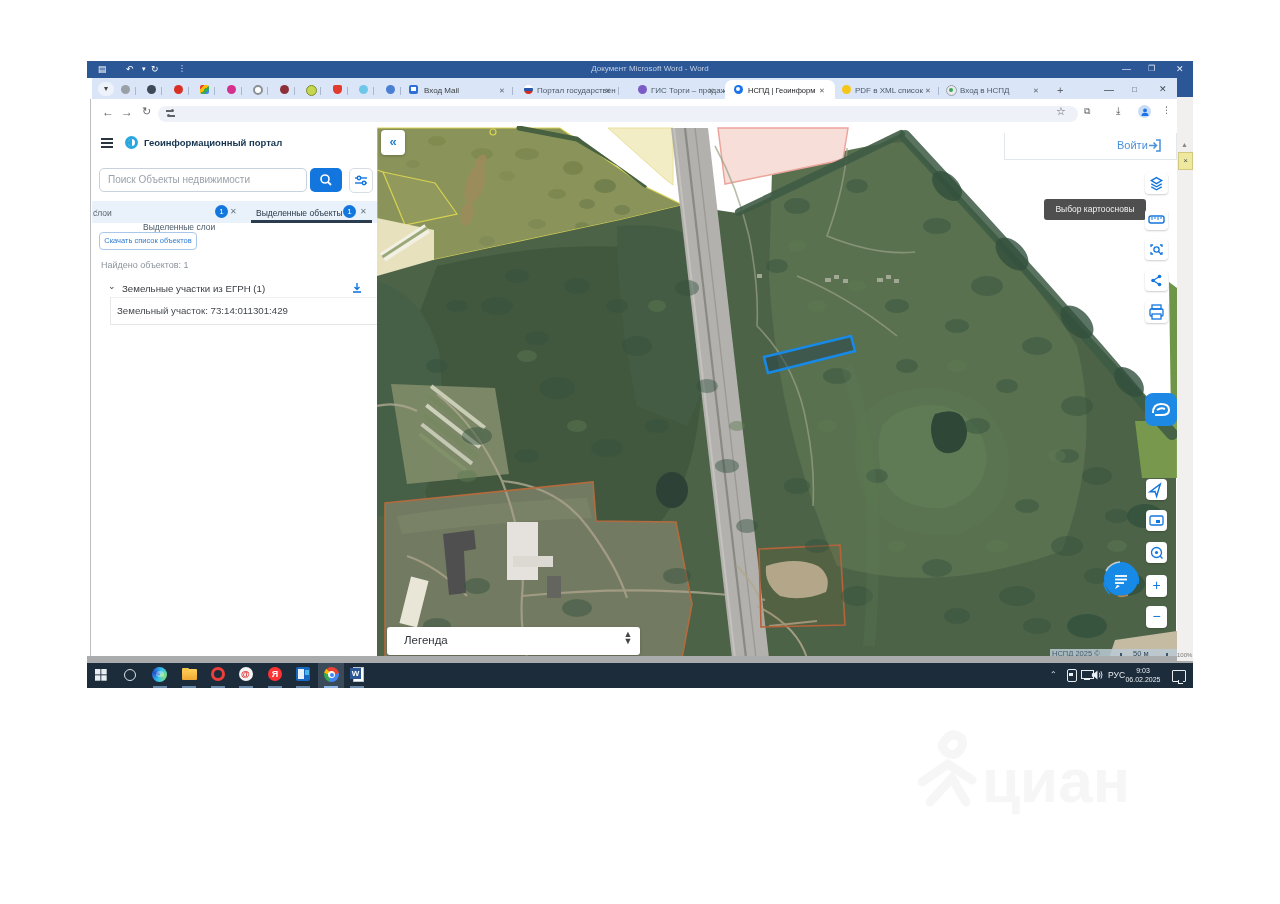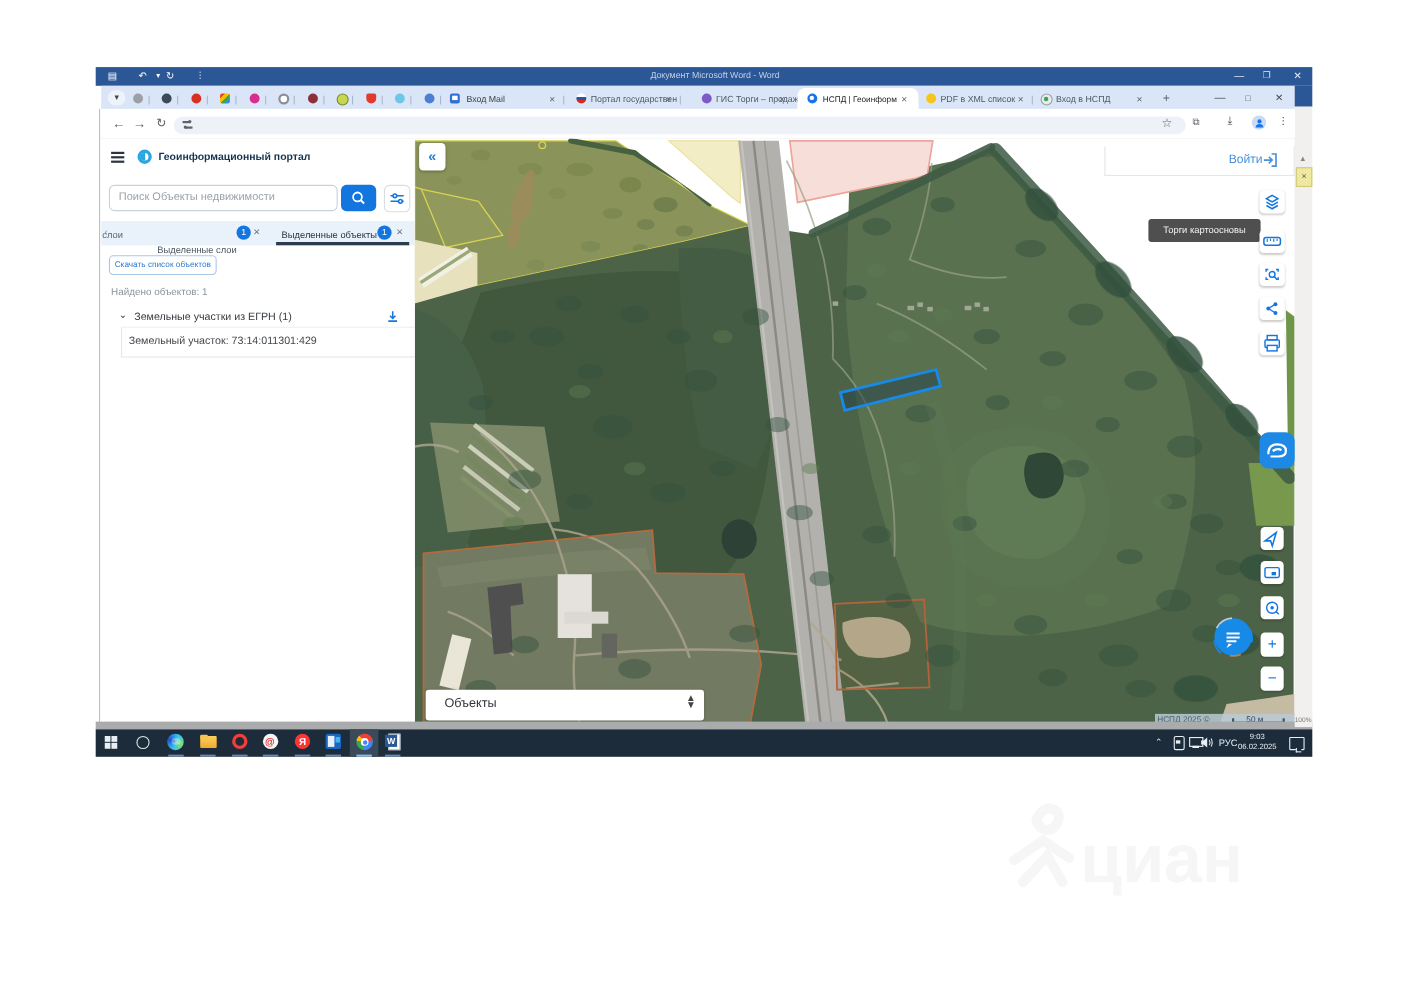--- a/index.html
+++ b/index.html
@@ -379,21 +379,21 @@
   <div id="mapui" class="abs" style="left:0;top:0;width:1280px;height:904px;pointer-events:none">
       <div style="position:absolute;left:381px;top:130px;width:24px;height:25px;background:#fff;border-radius:4px;box-shadow:0 1px 3px rgba(0,0,0,.25);color:#1f7fd0;font-size:13px;font-weight:bold;text-align:center;line-height:24px">«</div>
 <div style="position:absolute;left:1004px;top:133px;width:171px;height:26px;background:#fff;border:1px solid #e2e7ec;border-top:none"></div>
 <div style="position:absolute;left:1117px;top:139px;font-size:11px;color:#4a90d9">Войти</div>
 <svg style="position:absolute;left:1148px;top:139px" width="14" height="13" viewBox="0 0 14 13">
         <g fill="none" stroke="#4a90d9" stroke-width="1.5">
           <path d="M8 1h4v11H8"></path>
           <path d="M1 6.5h7M5.5 3.5L8.5 6.5 5.5 9.5"></path>
         </g>
       </svg>
-<div style="position:absolute;left:1044px;top:199px;width:102px;height:21px;background:#4f4f4f;border-radius:3px;color:#f2f2f2;font-size:8.5px;text-align:center;line-height:21px;white-space:nowrap">Торги картоосновы</div>
+<div style="position:absolute;left:1044px;top:199px;width:102px;height:21px;background:#4f4f4f;border-radius:3px;color:#f2f2f2;font-size:8.5px;text-align:center;line-height:21px;white-space:nowrap">Выбор картоосновы</div>
 <div style="position:absolute;left:1145px;top:173px;width:23px;height:21px;background:#fff;border-radius:4px;box-shadow:0 1px 2px rgba(0,0,0,.2)">
  <svg width="23" height="21" viewBox="0 0 23 21">
           <g fill="none" stroke="#1376df" stroke-width="1.4">
             <path d="M11.5 4.6l5.2 3-5.2 3-5.2-3z"></path>
             <path d="M6.3 10.8l5.2 3 5.2-3"></path>
             <path d="M6.3 13.8l5.2 3 5.2-3"></path>
           </g>
         </svg>
 </div>
 <div style="position:absolute;left:1145px;top:209px;width:23px;height:21px;background:#fff;border-radius:4px;box-shadow:0 1px 2px rgba(0,0,0,.2)">
@@ -478,21 +478,21 @@
 </div>
 <svg style="position:absolute;left:1098px;top:556px" width="46" height="46" viewBox="0 0 46 46">
         <g fill="none" stroke-width="1.6">
           <path d="M8 15 A17 17 0 0 1 22 6" stroke="#c8cdd2"></path>
           <path d="M38 16 A17 17 0 0 1 40 28" stroke="#1789e6"></path>
           <path d="M12 38 A17 17 0 0 1 6 26" stroke="#1789e6"></path>
           <path d="M30 39 A17 17 0 0 1 20 40" stroke="#b9854a"></path>
         </g>
       </svg>
 <div style="position:absolute;left:387px;top:627px;width:253px;height:28px;background:#fff;border-radius:3px;box-shadow:0 1px 3px rgba(0,0,0,.2)"></div>
-<div style="position:absolute;left:404px;top:634px;font-size:11.5px;color:#30343a">Объекты</div>
+<div style="position:absolute;left:404px;top:634px;font-size:11.5px;color:#30343a">Легенда</div>
 <div style="position:absolute;left:622px;top:631px;font-size:9px;color:#444;line-height:7px;text-align:center;width:12px">▲<br>▼</div>
 <div style="position:absolute;left:1050px;top:649px;width:127px;height:10px;background:rgba(186,202,213,.85)"></div>
 <div style="position:absolute;left:1052px;top:649px;font-size:7.5px;color:#47606e;white-space:nowrap">НСПД 2025 ©</div>
 <div style="position:absolute;left:1120px;top:656px;width:48px;height:2px;background:#3c566b"></div>
 <div style="position:absolute;left:1120px;top:653px;width:2px;height:5px;background:#3c566b"></div>
 <div style="position:absolute;left:1166px;top:653px;width:2px;height:5px;background:#3c566b"></div>
 <div style="position:absolute;left:1133px;top:648.5px;font-size:7.5px;color:#33475a">50 м</div>
 </div>
 
   <div class="abs" style="left:87px;top:656px;width:1106px;height:7px;background:#a9abac"></div>

